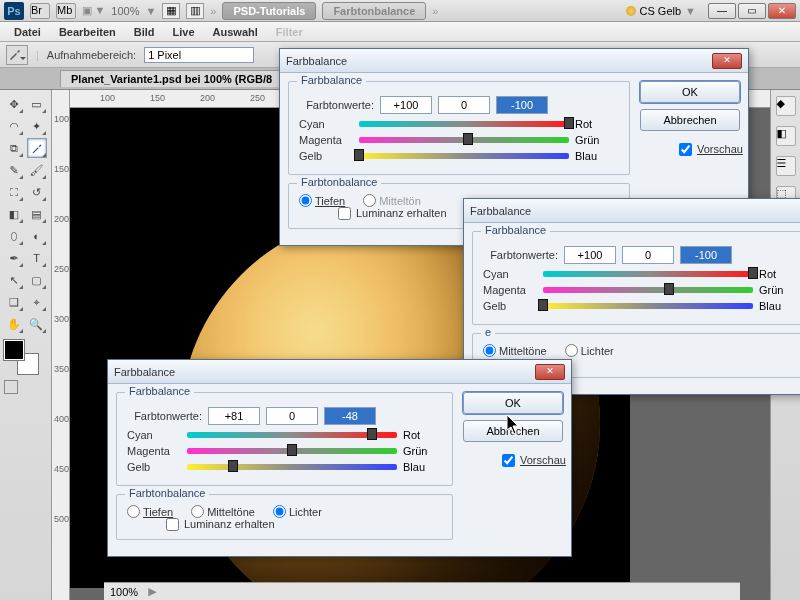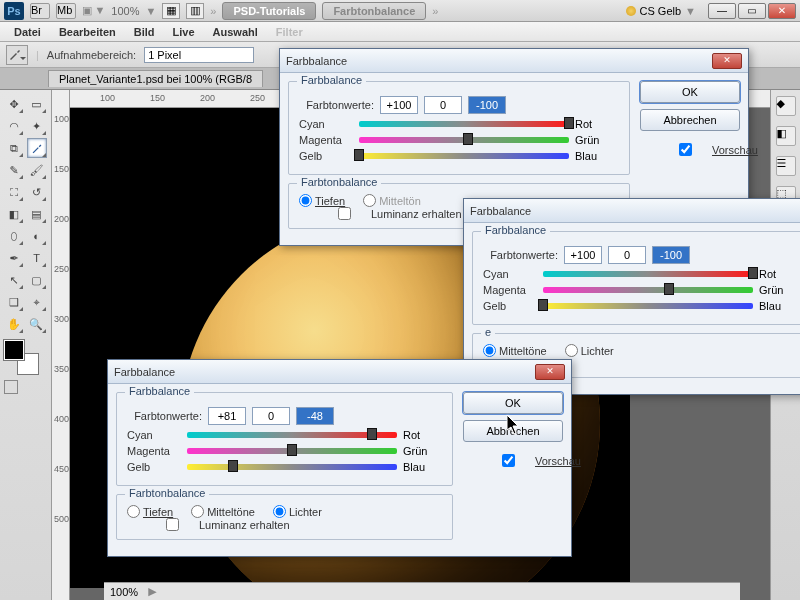--- a/index.html
+++ b/index.html
@@ -19,21 +19,21 @@
   .winbtns div { width:28px; height:16px; border:1px solid #7a7a7a; border-radius:2px; background:linear-gradient(#f2f2f2,#d8d8d8); text-align:center; line-height:13px; font-size:10px;}
   .winbtns .close { background:linear-gradient(#e7938a,#c94a3c); color:#fff;}
   .menubar { height:20px; background:linear-gradient(#f5f5f5,#e6e6e6); border-bottom:1px solid #aaa; display:flex; align-items:center; padding:0 6px; gap:2px;font-weight:bold;}
   .menubar span { padding:2px 8px; color:#333; }
   .optbar { height:26px; background:linear-gradient(#eaeaea,#d8d8d8); border-bottom:1px solid #aaa; display:flex; align-items:center; padding:0 6px; gap:8px;}
   .optbar .tool-ic { width:22px; height:20px; border:1px solid #999; background:#ddd; position:relative;}
   .optbar .tool-ic::after{content:"";position:absolute;right:1px;bottom:1px;border:3px solid transparent;border-top-color:#555;}
   .optbar .lbl { color:#444;}
   .optbar input { height:16px; border:1px solid #8a9bb0; padding:0 3px; background:#fff;}
   .doctab { height:22px; background:#bcbcbc; border-bottom:1px solid #888; display:flex; align-items:center;}
-  .doctab .tab { background:#d9d9d9; border:1px solid #999; border-bottom:none; padding:2px 10px; margin-left:48px;}
+  .doctab .tab { background:#d9d9d9; border:1px solid #999; border-bottom:none; padding:2px 10px; margin-left:60px;font-weight:bold;}
   .workspace { position:absolute; top:90px; left:0; right:0; bottom:0; display:flex;}
   .tools { width:52px; background:linear-gradient(#e6e6e6,#d6d6d6); border-right:1px solid #9a9a9a; display:flex; flex-direction:column; padding:4px;}
   .tgrid { display:grid; grid-template-columns:1fr 1fr; gap:2px;}
   .tbtn { width:20px; height:20px; border:1px solid transparent; display:flex; align-items:center; justify-content:center; color:#444; position:relative;}
   .tbtn.sel { background:#fff; border-color:#8a9bb0; box-shadow:inset 0 0 3px #6a8ab5;}
   .tbtn .tri { position:absolute; right:0; bottom:0; border:2px solid transparent; border-right-color:#666; border-bottom-color:#666;}
   .swatches { margin-top:6px; position:relative; width:34px; height:34px;}
   .swatches .fg { position:absolute; width:20px; height:20px; background:#000; border:1px solid #fff; outline:1px solid #777; top:0; left:0;}
   .swatches .bg { position:absolute; width:20px; height:20px; background:#fff; border:1px solid #fff; outline:1px solid #777; bottom:0; right:0;}
   .qm { margin-top:6px; display:flex; gap:3px; }
@@ -51,32 +51,32 @@
   .statusbar { position:absolute; bottom:0; left:52px; right:30px; height:18px; background:#e4e4e4; border-top:1px solid #999; display:flex; align-items:center; padding:0 6px; gap:10px;}
   
   .dlg { position:absolute; background:#eef2f7; border:1px solid #5a6f8c; box-shadow:2px 2px 8px rgba(0,0,0,.35);}
   .dlg .titlebar { height:24px; background:linear-gradient(#f6f9fc,#d7e2ef); border-bottom:1px solid #a8b8cc; display:flex; align-items:center; padding:0 6px; color:#333;}
   .dlg .close { margin-left:auto; width:30px; height:16px; background:linear-gradient(#e28b84,#c1463a); border:1px solid #8b2f26; border-radius:2px; color:#fff; text-align:center; line-height:13px; font-size:9px;}
   .dlg .body { padding:8px; display:flex; gap:10px;}
   .group { border:1px solid #b5c0cf; border-radius:2px; padding:10px 10px 8px; position:relative; margin-bottom:8px;}
   .group > .legend { position:absolute; top:-8px; left:8px; background:#eef2f7; padding:0 4px; color:#304866;}
   .row { display:flex; align-items:center; gap:6px; margin:4px 0;}
   .row .lab { width:75px; text-align:right; color:#333;}
-  .row input[type=text] { width:38px; height:18px; border:1px solid #8aa0bc; text-align:center; background:#fff;}
+  .row input[type=text] { width:52px; height:18px; border:1px solid #8aa0bc; text-align:center; background:#fff;}
   .row input.sel { background:#3373c6; color:#fff;}
   .slider { position:relative; height:12px; width:210px;}
   .slider .track { position:absolute; top:3px; left:0; right:0; height:6px; border-radius:2px;}
   .g-cr { background:linear-gradient(90deg,#00cccc,#8b8b8b,#ff1a1a);}
   .g-mg { background:linear-gradient(90deg,#ff33cc,#8b8b8b,#33cc33);}
   .g-yb { background:linear-gradient(90deg,#ffee33,#8b8b8b,#3344ff);}
   .thumb { position:absolute; top:-1px; width:10px; height:12px; background:#444; border:1px solid #111; transform:translateX(-50%);}
   .radiorow { display:flex; gap:18px; align-items:center;}
   .radiorow label { display:flex; align-items:center; gap:3px; color:#333;}
   .radiorow label.dis { color:#9a9a9a;}
-  .chk { display:flex; align-items:center; gap:20px; color:#333;padding-left:39px;}
+  .chk { display:flex; gap:5px; color:#333;padding-left:39px;}
   .btncol { display:flex; flex-direction:column; gap:6px; width:100px;}
   .btn { height:22px; border:1px solid #8898ac; background:linear-gradient(#fafcfe,#dde5ef); border-radius:3px; text-align:center; line-height:20px;}
   .btn.def { box-shadow:0 0 0 1px #5b8bd4;}
   .cursor { position:absolute; width:14px; height:20px; pointer-events:none;}
   .cursor svg { filter:drop-shadow(0 0 1px #fff);}
 </style>
 </head>
 <body>
 
 <div class="topbar">

